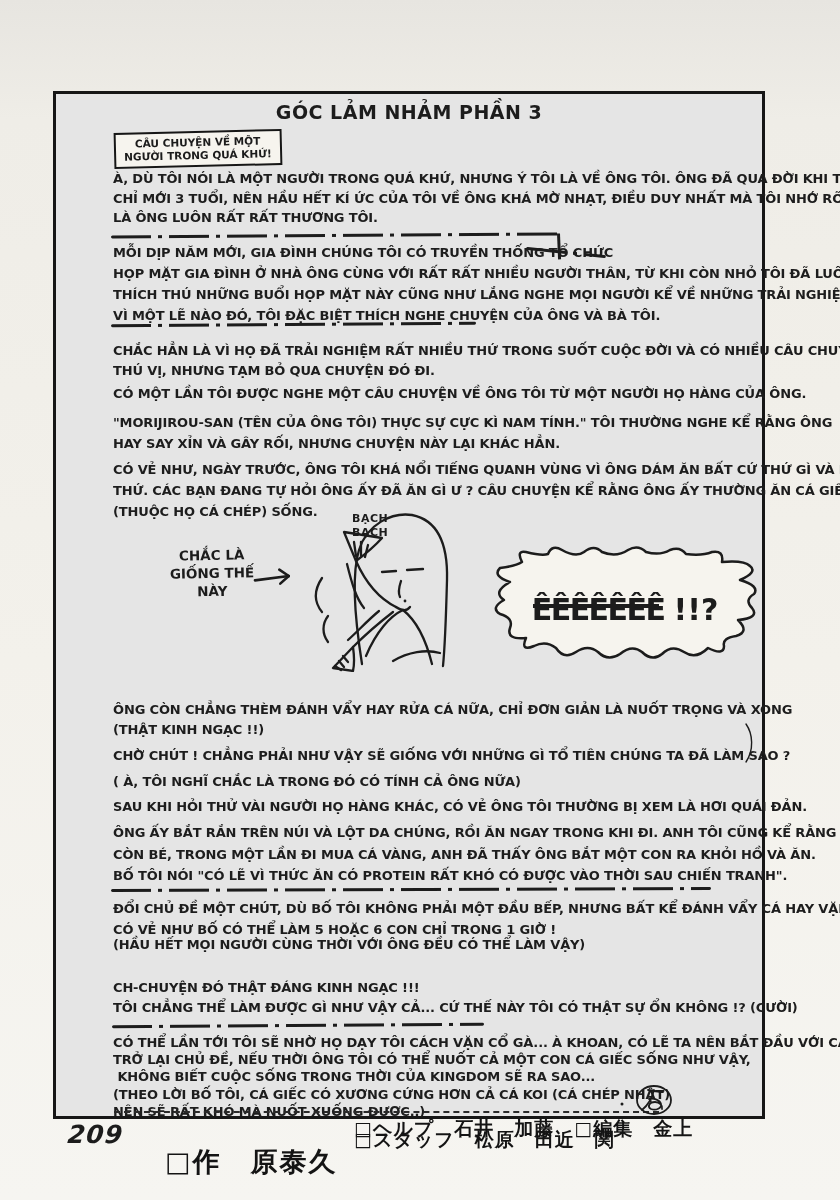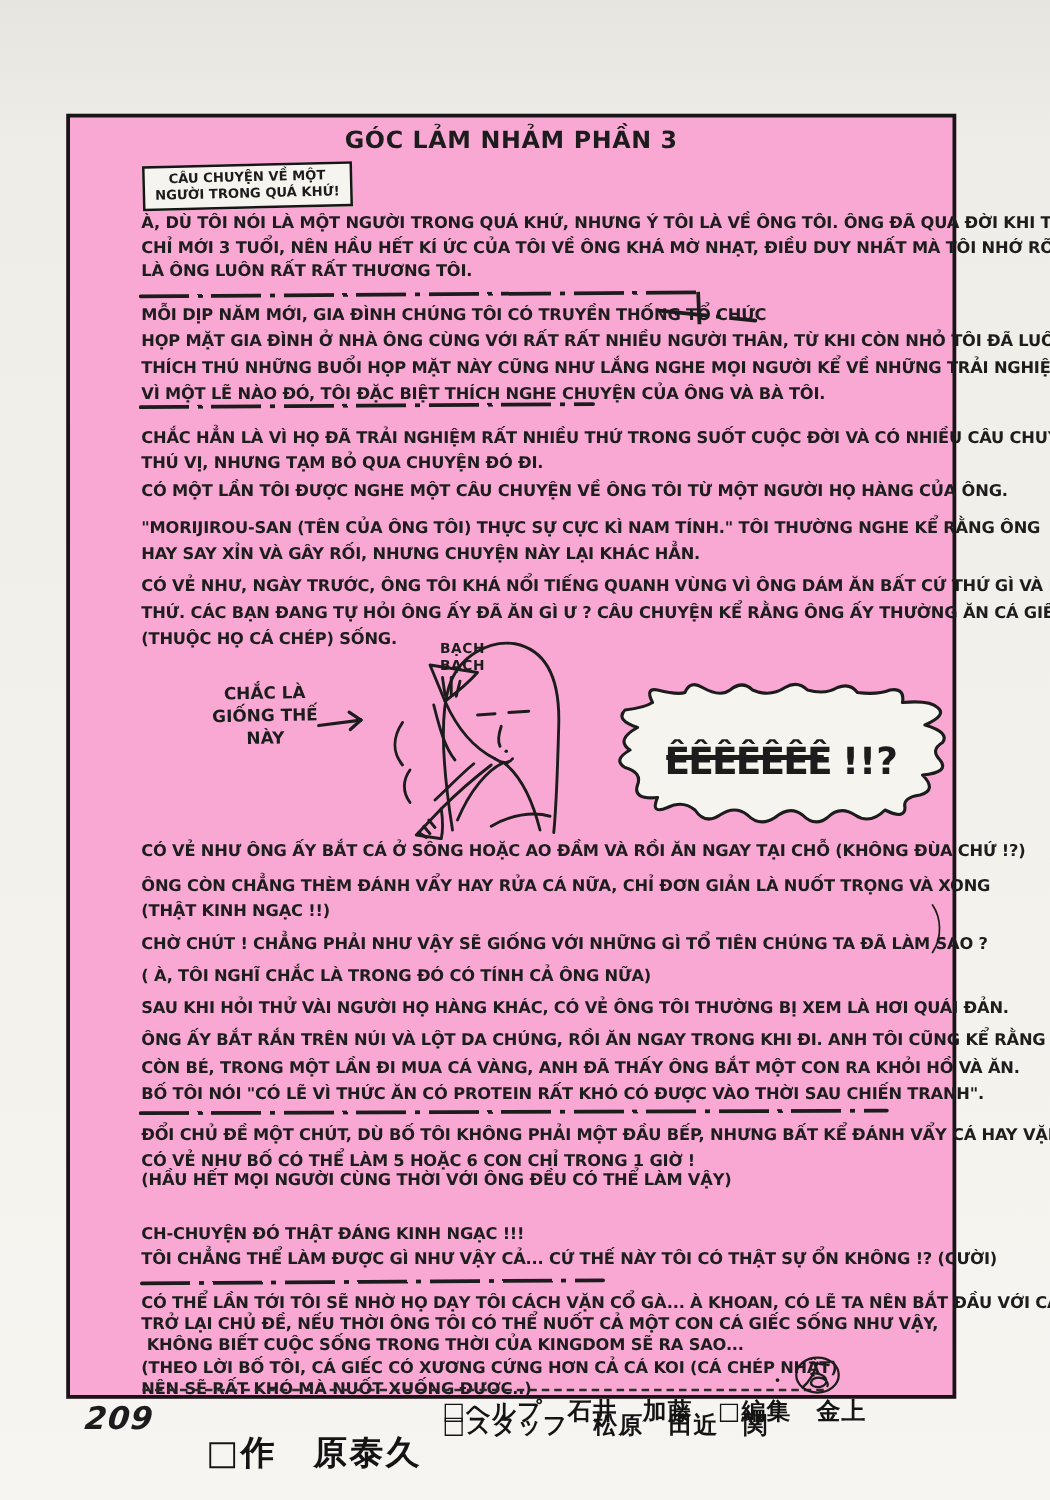--- a/index.html
+++ b/index.html
@@ -5,21 +5,21 @@
   html,body{margin:0;padding:0;}
   body{
     width:840px;height:1200px;overflow:hidden;
     background:linear-gradient(180deg,#e7e5e0 0%,#efede7 10%,#f3f1eb 55%,#f6f5f1 100%);
     font-family:"DejaVu Sans",sans-serif;color:#1c1c1c;position:relative;
   }
   .stage{position:absolute;inset:0;}
   
   .sheet{
     position:absolute;left:53px;top:91px;width:706px;height:1022px;
-    border:3px solid #161616;background:#f9a8d4;
+    border:3px solid #161616;background:#e5e5e5;
   }
   .page-title{
     position:absolute;left:0;right:0;top:7px;text-align:center;
     font-size:19px;font-weight:bold;letter-spacing:.5px;white-space:pre;
   }
   .topic-label{
     position:absolute;left:58px;top:37px;padding:3px 8px;
     border:2px solid #161616;background:#f6f4ee;
     font-size:10.5px;font-weight:bold;line-height:13px;text-align:center;
     white-space:pre;transform:rotate(-1.4deg);
@@ -175,21 +175,20 @@
     <div class="bubble">
       <svg class="ink" viewBox="0 0 278 128" stroke-width="2.5">
         <path fill="#f6f4ee" d="M24,40 Q6,34 14,26 Q30,24 36,20 Q30,8 40,10 Q56,14 62,12 Q66,2 76,8 Q90,16 98,10 Q108,2 116,10 Q130,16 142,8 Q152,2 160,10 Q174,14 184,8 Q194,4 200,12 Q216,14 226,10 Q238,8 236,20 Q258,18 264,24 Q272,30 254,38 Q274,44 268,52 Q258,58 266,66 Q274,76 252,78 Q264,90 250,94 Q236,96 238,104 Q238,114 222,106 Q210,118 198,110 Q186,102 176,112 Q166,120 156,110 Q146,102 134,112 Q122,120 112,110 Q102,102 90,110 Q78,118 70,106 Q60,98 48,104 Q34,110 40,96 Q20,98 24,86 Q28,76 14,72 Q4,66 18,58 Q6,50 24,40 Z"></path>
       </svg>
       <div class="bubble-text">
         <span class="scream">ÊÊÊÊÊÊÊ</span>
         <span class="punct">!!?</span>
       </div>
     </div>
 
-    <div class="para pp6">CÓ VẺ NHƯ ÔNG ẤY BẮT CÁ Ở SÔNG HOẶC AO ĐẦM VÀ RỒI ĂN NGAY TẠI CHỖ (KHÔNG ĐÙA CHỨ !?)</div>
     <div class="para pp7">ÔNG CÒN CHẲNG THÈM ĐÁNH VẨY HAY RỬA CÁ NỮA, CHỈ ĐƠN GIẢN LÀ NUỐT TRỌNG VÀ XONG
 (THẬT KINH NGẠC !!)</div>
     <div class="para pp9">( À, TÔI NGHĨ CHẮC LÀ TRONG ĐÓ CÓ TÍNH CẢ ÔNG NỮA)</div>
     <div class="para pp8">CHỜ CHÚT ! CHẲNG PHẢI NHƯ VẬY SẼ GIỐNG VỚI NHỮNG GÌ TỔ TIÊN CHÚNG TA ĐÃ LÀM SAO ?</div>
     <div class="para pp10">SAU KHI HỎI THỬ VÀI NGƯỜI HỌ HÀNG KHÁC, CÓ VẺ ÔNG TÔI THƯỜNG BỊ XEM LÀ HƠI QUÁI ĐẢN.</div>
     <div class="para pp11 lh215">ÔNG ẤY BẮT RẮN TRÊN NÚI VÀ LỘT DA CHÚNG, RỒI ĂN NGAY TRONG KHI ĐI. ANH TÔI CŨNG KỂ RẰNG LÚC
 CÒN BÉ, TRONG MỘT LẦN ĐI MUA CÁ VÀNG, ANH ĐÃ THẤY ÔNG BẮT MỘT CON RA KHỎI HỒ VÀ ĂN.
 BỐ TÔI NÓI "CÓ LẼ VÌ THỨC ĂN CÓ PROTEIN RẤT KHÓ CÓ ĐƯỢC VÀO THỜI SAU CHIẾN TRANH".</div>
     <div class="divider d3"></div>
     <div class="para pp12 lh21">ĐỔI CHỦ ĐỀ MỘT CHÚT, DÙ BỐ TÔI KHÔNG PHẢI MỘT ĐẦU BẾP, NHƯNG BẤT KỂ ĐÁNH VẨY CÁ HAY VẶN CỔ GÀ,

